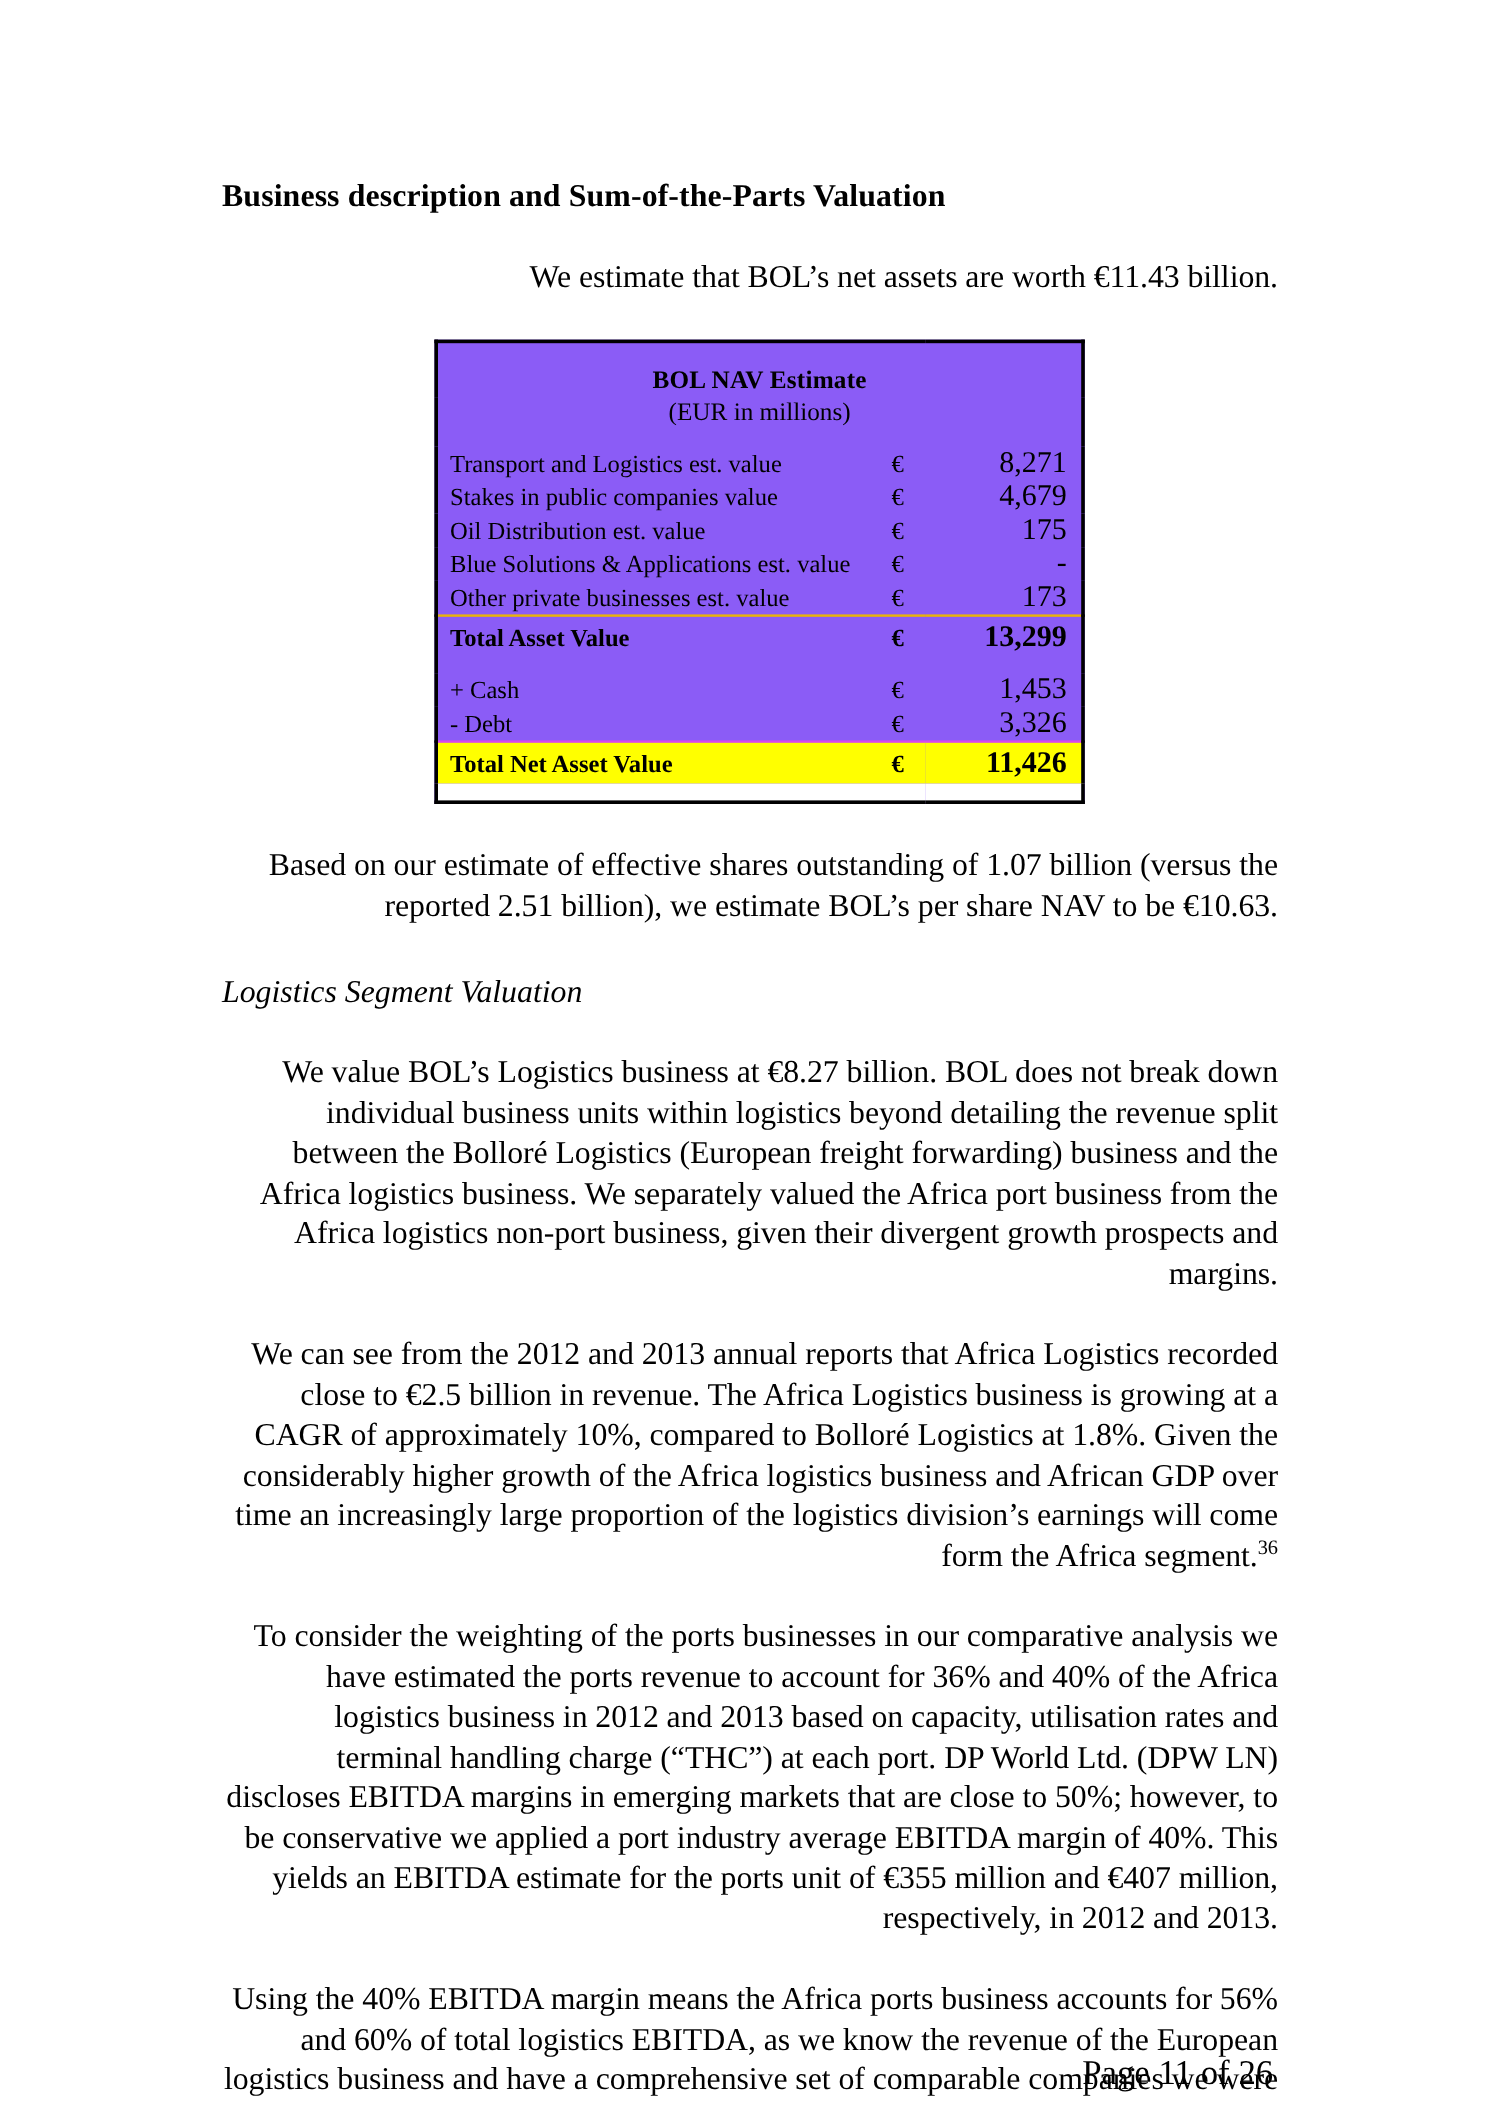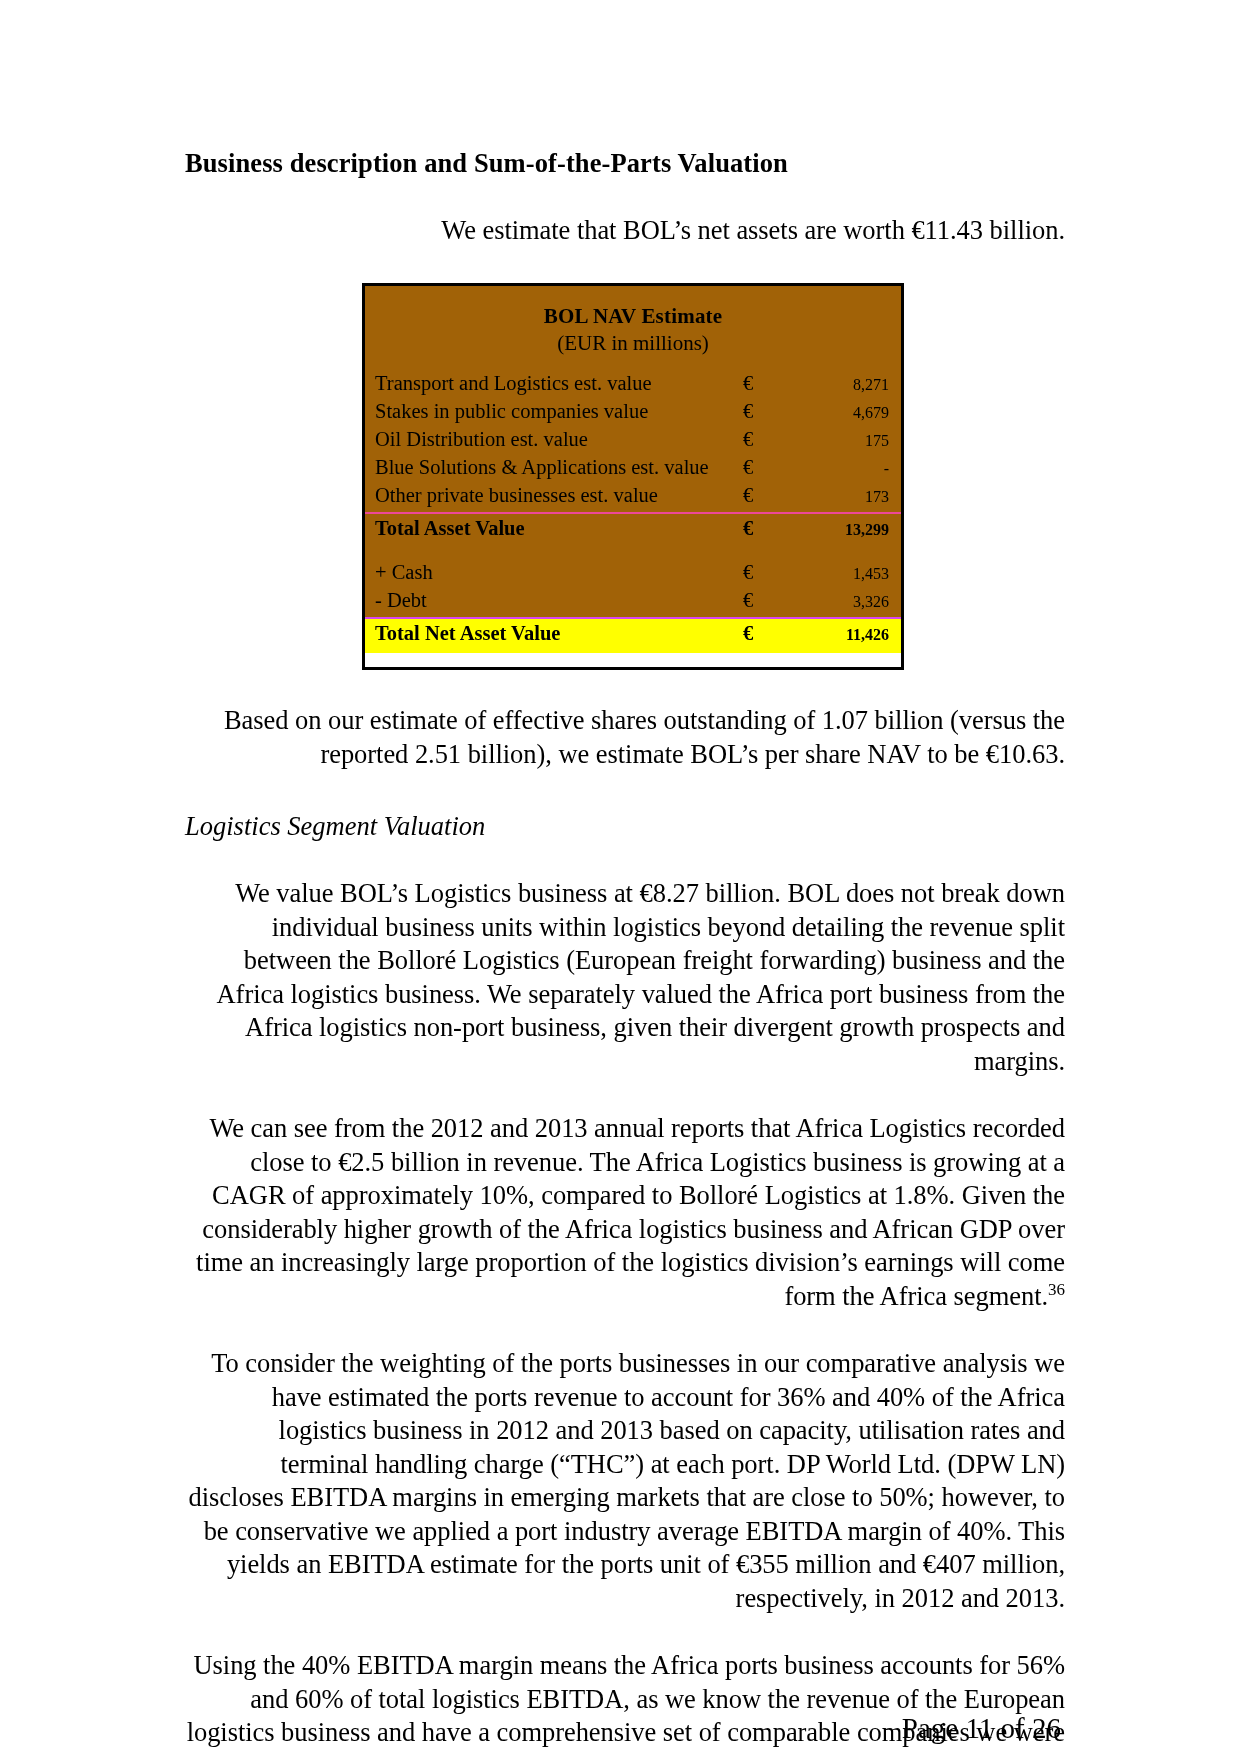--- a/index.html
+++ b/index.html
@@ -58,21 +58,21 @@
   
   .table-wrap {
     margin: 36px 0 0 0;
     display: flex;
     justify-content: center;
   }
   table.nav-table {
     border-collapse: collapse;
     border: 3px solid #000000;
     width: 542px;
-    background: #a16207;
+    background: #8b5cf6;
     font-size: 20px;
     margin-left: 16px;
   }
   table.nav-table td {
     padding: 0;
     vertical-align: baseline;
   }
   .tbl-title {
     text-align: center;
     font-weight: bold;
@@ -99,24 +99,24 @@
   }
   td.cur {
     width: 46px;
     text-align: center;
     font-size: 20.5px;
   }
   td.amt {
     width: 118px;
     text-align: right;
     padding-right: 12px !important;
-    font-size: 16px;
+    font-size: 25px;
   }
   tr.item-row.last-item td {
-    border-bottom: 2px solid #ec4899;
+    border-bottom: 2px solid #eab308;
   }
   tr.total-row td {
     font-weight: bold;
     padding-top: 3px !important;
   }
   tr.spacer-row td {
     height: 16px;
   }
   tr.adj-row.debt-row td {
     border-bottom: 2px solid #d946ef;

